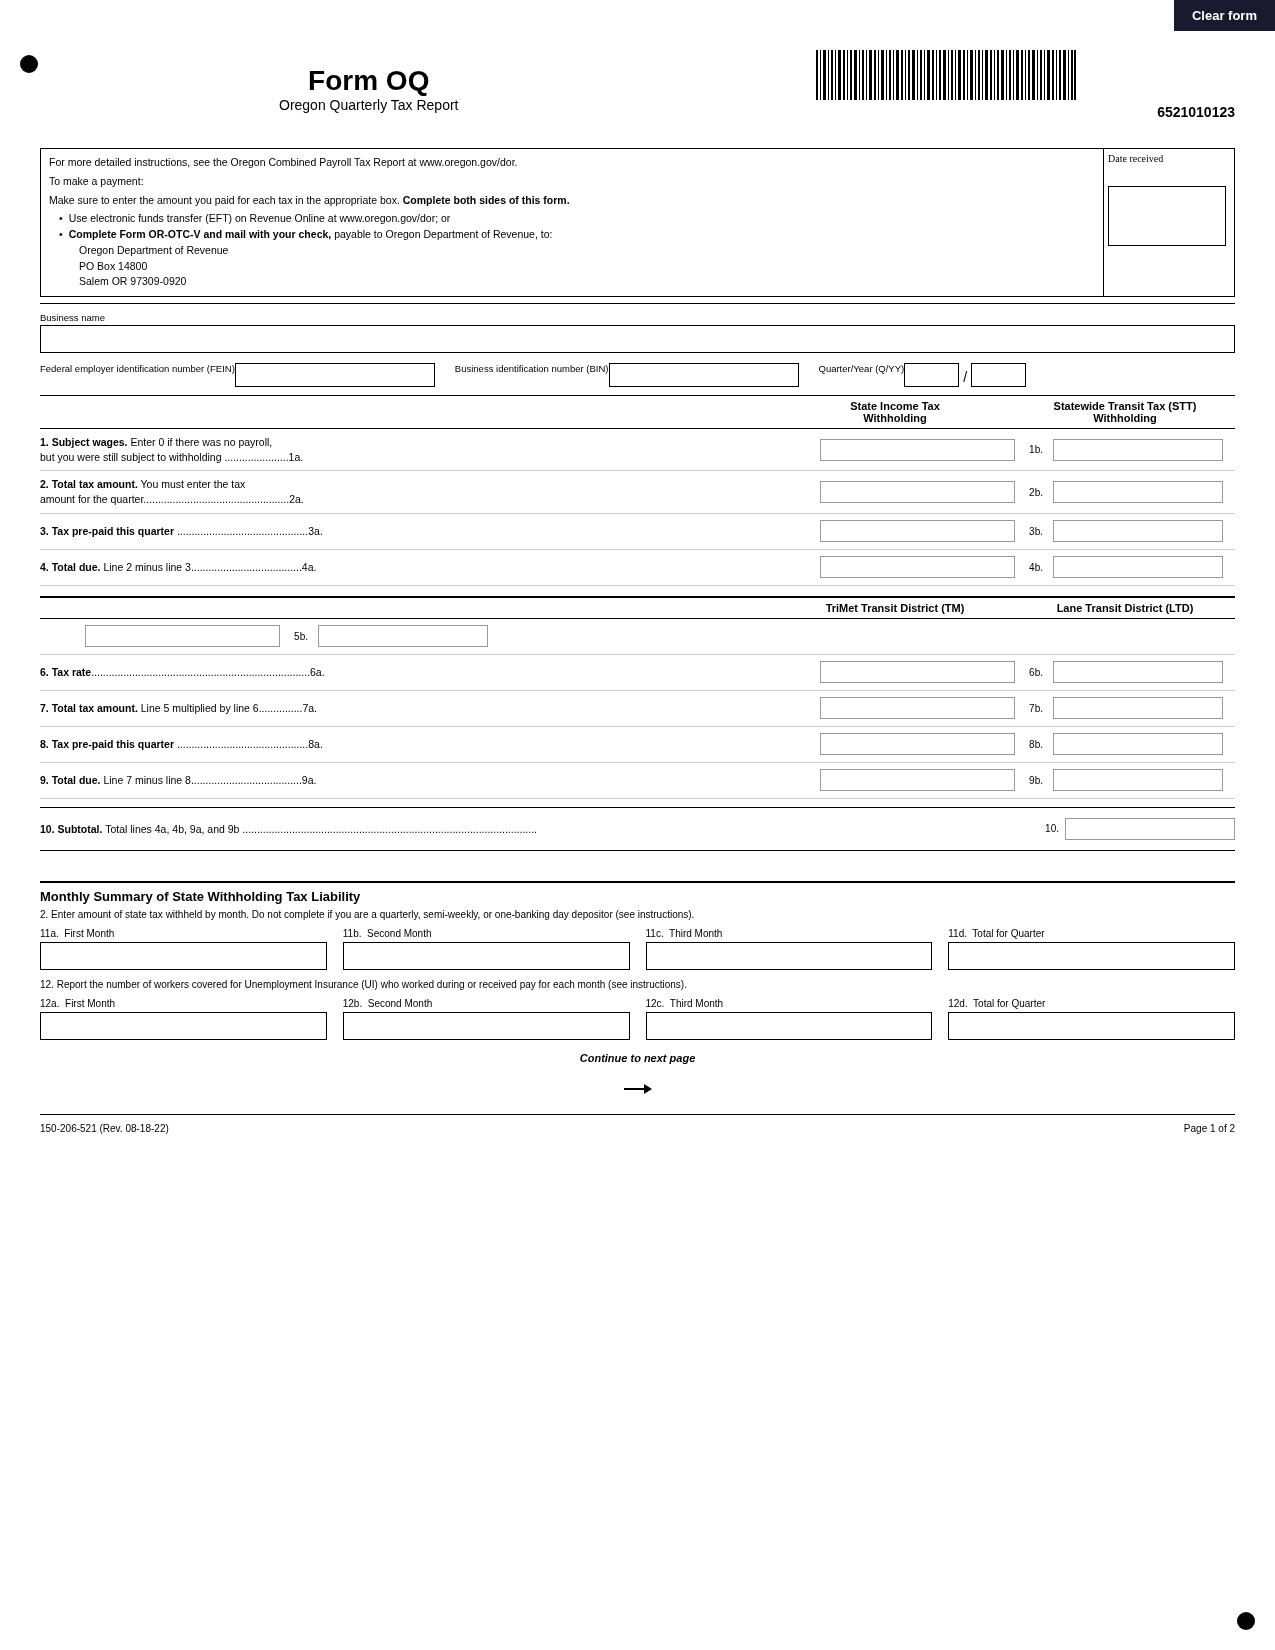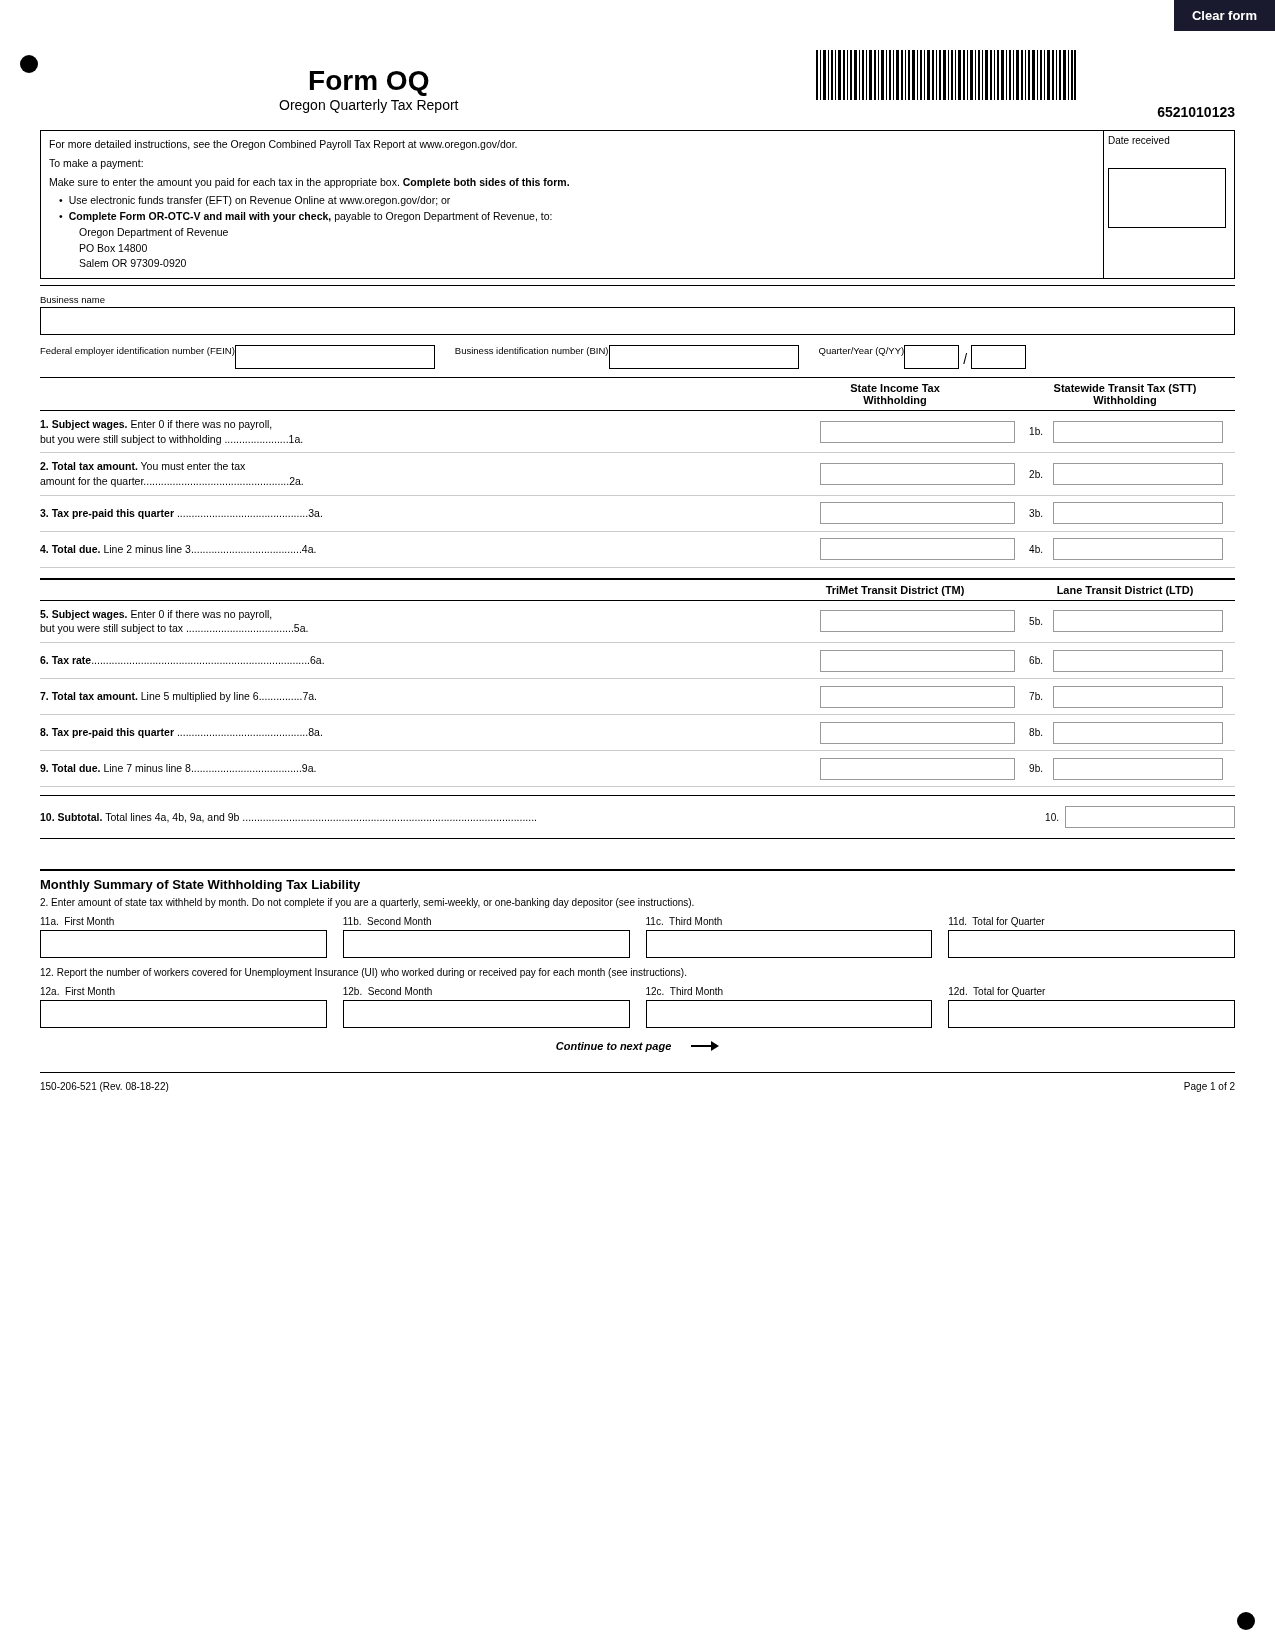--- a/index.html
+++ b/index.html
@@ -26,21 +26,21 @@
     }
     .page-wrapper {
       padding: 20px 40px 30px 40px;
       position: relative;
     }
     .header-area {
       display: flex;
       align-items: center;
       justify-content: space-between;
       margin-top: 30px;
-      margin-bottom: 2px;
+      margin-bottom: 20px;
     }
     .form-title-block {
       text-align: center;
       flex: 1;
     }
     .form-title {
       font-size: 28px;
       font-weight: bold;
     }
     .form-subtitle {
@@ -91,20 +91,21 @@
     .date-received-box {
       width: 130px;
       min-height: 80px;
       padding: 4px;
       font-size: 10px;
       flex-shrink: 0;
     }
     .date-received-label {
       font-size: 10px;
       margin-bottom: 22px;
+      font-family: Liberation Serif, serif;
     }
     .field-row {
       display: flex;
       align-items: flex-end;
       margin-bottom: 4px;
       margin-top: 6px;
     }
     .field-group {
       display: flex;
       flex-direction: row;
@@ -265,20 +266,21 @@
     .continue-line {
       text-align: center;
       font-style: italic;
       font-weight: bold;
       font-size: 11px;
       margin: 12px 0 6px 0;
       display: flex;
       align-items: center;
       justify-content: center;
       gap: 20px;
+      flex-direction: column;
     }
     .bullet-circle {
       position: absolute;
       width: 18px;
       height: 18px;
       background: #000;
       border-radius: 50%;
     }
     .bullet-top-left {
       top: 55px;
@@ -516,24 +518,20 @@
       <div class="tax-header-left"></div>
       <div class="tax-header-mid">
         <div>TriMet Transit District (TM)</div>
       </div>
       <div class="tax-header-right">
         <div>Lane Transit District (LTD)</div>
       </div>
     </div>
 
     <div class="tax-row">
-      <div class="tax-row-label">
-        <span><strong>5.  Subject wages.</strong> Enter 0 if there was no payroll,</span><br>
-        <span>but you were still subject to tax .....................................5a.</span>
-      </div>
       <div class="tax-row-input-mid">
         <input type="text" class="line-input mid-input" style="">
       </div>
       <div class="tax-row-input-right">
         <span class="line-num">5b.</span>
         <input type="text" class="line-input right-input" style="">
       </div>
     </div>
 
     <div class="tax-row">

